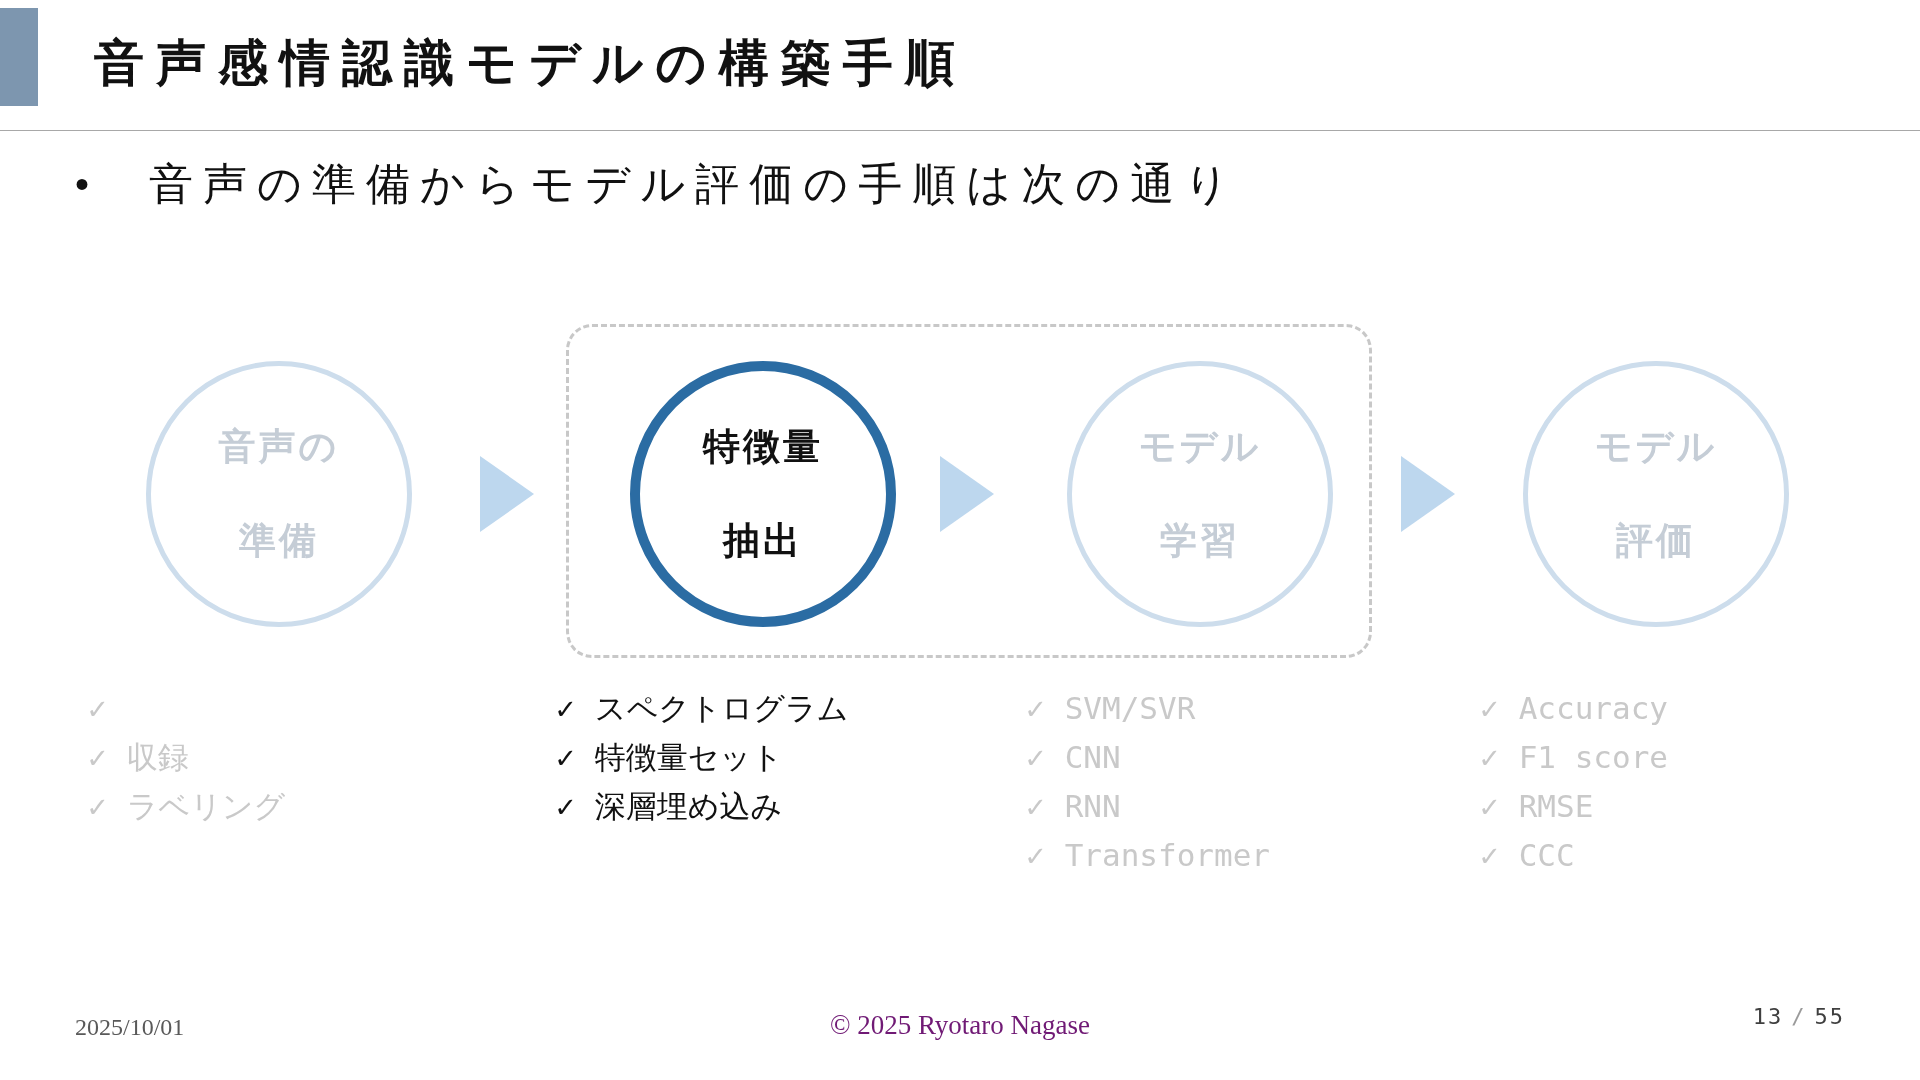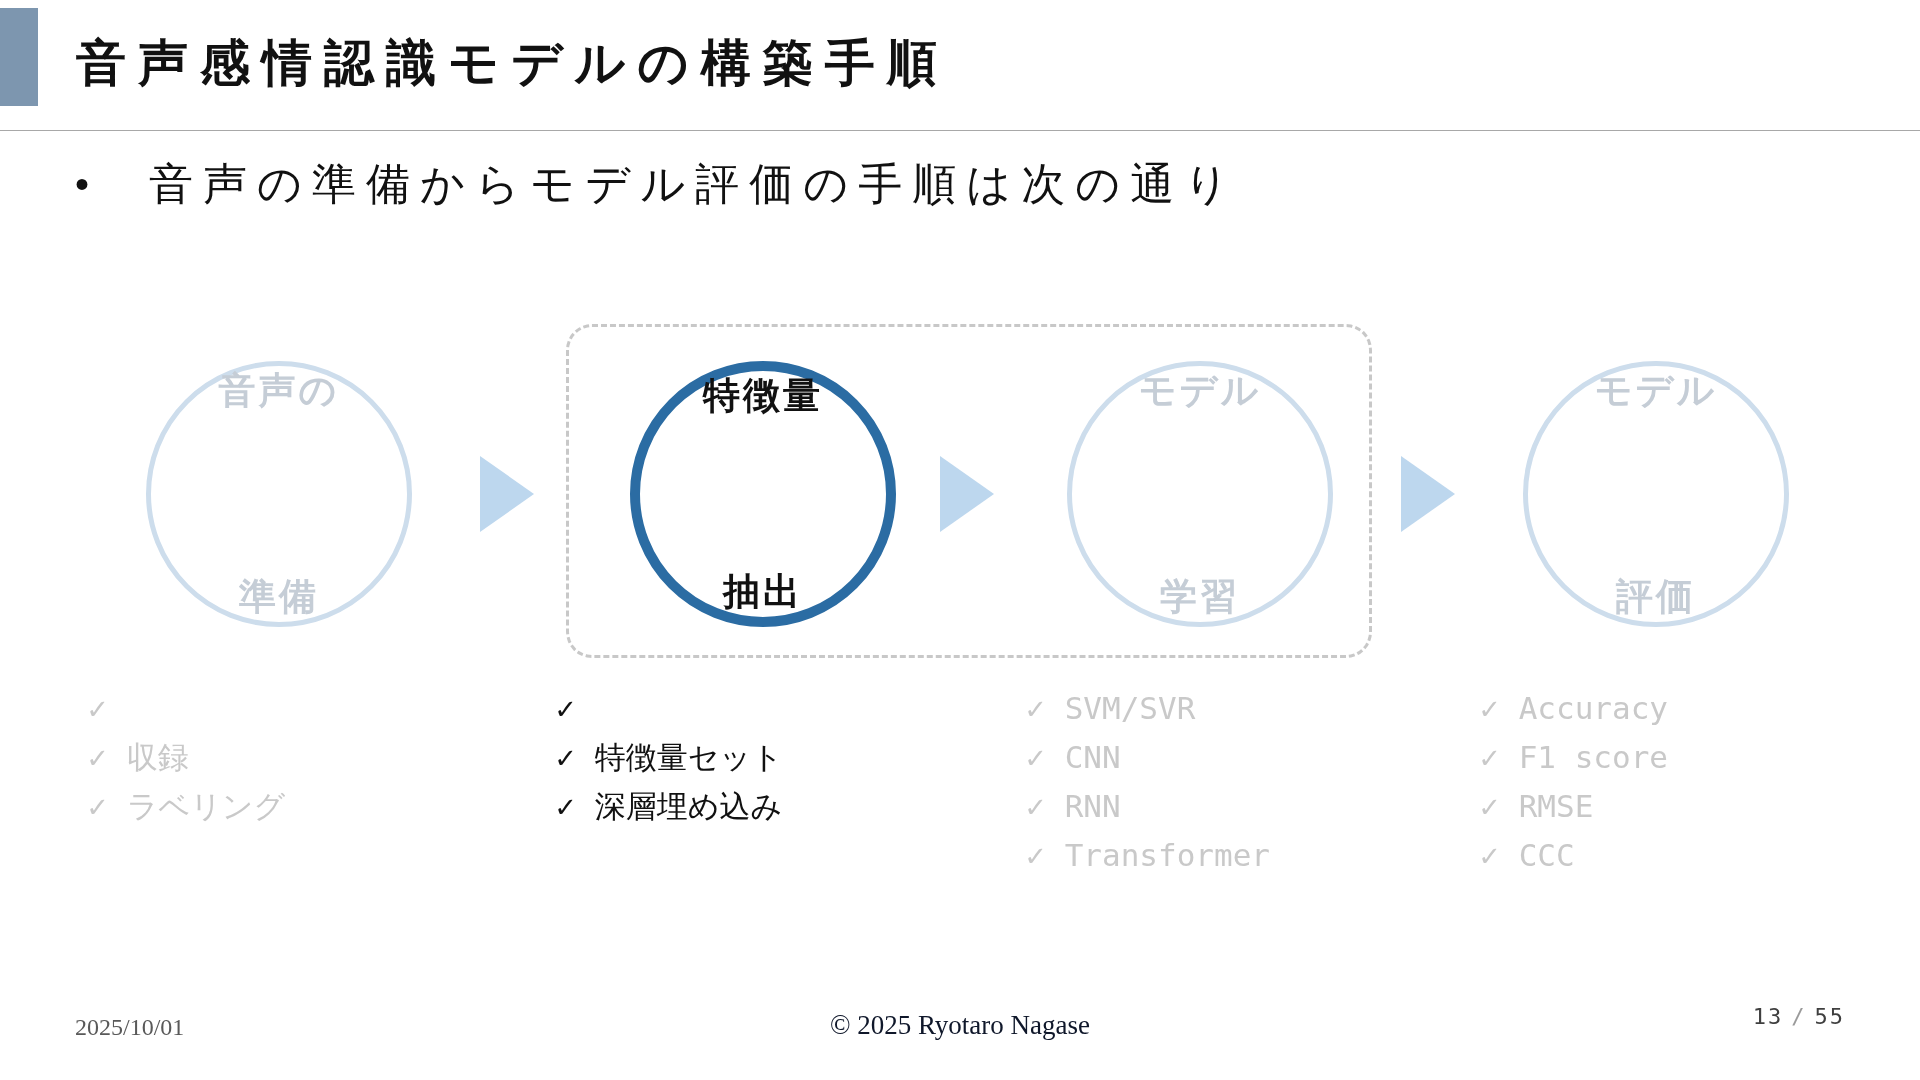--- a/index.html
+++ b/index.html
@@ -12,21 +12,21 @@
     position:relative; width:1920px; height:1080px;
     background:#ffffff; overflow:hidden;
   }
 
   
   .accent-bar {
     position:absolute; left:0; top:8px; width:38px; height:98px;
     background:#7d96af;
   }
   .title {
-    position:absolute; left:76px; top:30px;
+    position:absolute; left:94px; top:30px;
     font-size:50px; font-weight:700; color:#111111;
     letter-spacing:12px; white-space:nowrap;
   }
   .title-rule {
     position:absolute; left:0; top:130px; width:1920px; height:1px;
     background:#a8a8a8;
   }
 
   
   .bullet-row {
@@ -37,21 +37,21 @@
   .bullet-dot { font-size:40px; width:74px; line-height:1.3; }
   .bullet-text { font-size:44px; letter-spacing:10px; line-height:1.2; white-space:nowrap; }
 
   
   .highlight-box {
     position:absolute; left:566px; top:324px; width:806px; height:334px;
     border:3px dashed #c8c8c8; border-radius:26px;
   }
   .circle {
     position:absolute; width:266px; height:266px; border-radius:50%;
-    display:flex; flex-direction:column; align-items:center; justify-content:space-between;
+    display:flex; flex-direction:column; align-items:center; justify-content:center;
     font-size:37px; font-weight:700; line-height:1.35;
     letter-spacing:3px; text-align:center; background:#ffffff;gap:44px;
   }
   .circle.inactive { border:5px solid #cdddec; color:#c5cdd6; }
   .circle.active   { border:10px solid #2b6ca3; color:#111111; }
   .c1 { left:146px; top:361px; }
   .c2 { left:630px; top:361px; }
   .c3 { left:1067px; top:361px; }
   .c4 { left:1523px; top:361px; }
 
@@ -82,21 +82,21 @@
 
   
   .footer-date {
     position:absolute; left:75px; top:1014px;
     font-family:Liberation Serif, serif;
     font-size:24px; color:#595959;
   }
   .footer-copyright {
     position:absolute; left:0; right:0; top:1010px; text-align:center;
     font-family:"Liberation Serif","DejaVu Serif",serif;
-    font-size:27px; color:#0f172a;
+    font-size:27px; color:#701a75;
   }
   .footer-page {
     position:absolute; right:75px; top:1004px;
     font-family:"DejaVu Sans Mono","Liberation Mono",monospace;
     font-size:22px; color:#3f3f3f; letter-spacing:2px;
   }
   .footer-page .sep { color:#9a9a9a; padding:0 8px; }
 </style>
 </head>
 <body>
@@ -152,20 +152,21 @@
       </div>
       <div class="check-row">
         <span class="check-glyph">✓</span>
         <span>ラベリング</span>
       </div>
     </div>
 
     <div class="checklist active cl2">
       <div class="check-row">
         <span class="check-glyph">✓</span>
+        <span>スペクトログラム</span>
       </div>
       <div class="check-row">
         <span class="check-glyph">✓</span>
         <span>特徴量セット</span>
       </div>
       <div class="check-row">
         <span class="check-glyph">✓</span>
         <span>深層埋め込み</span>
       </div>
     </div>

